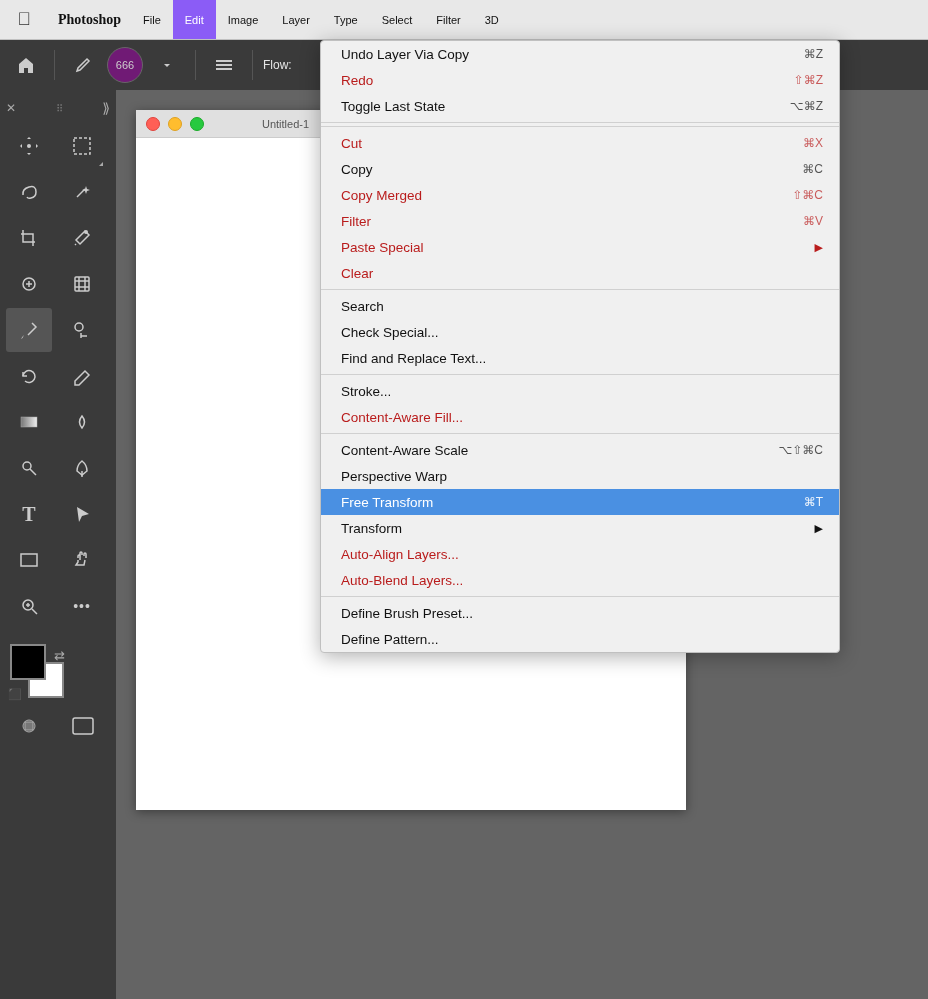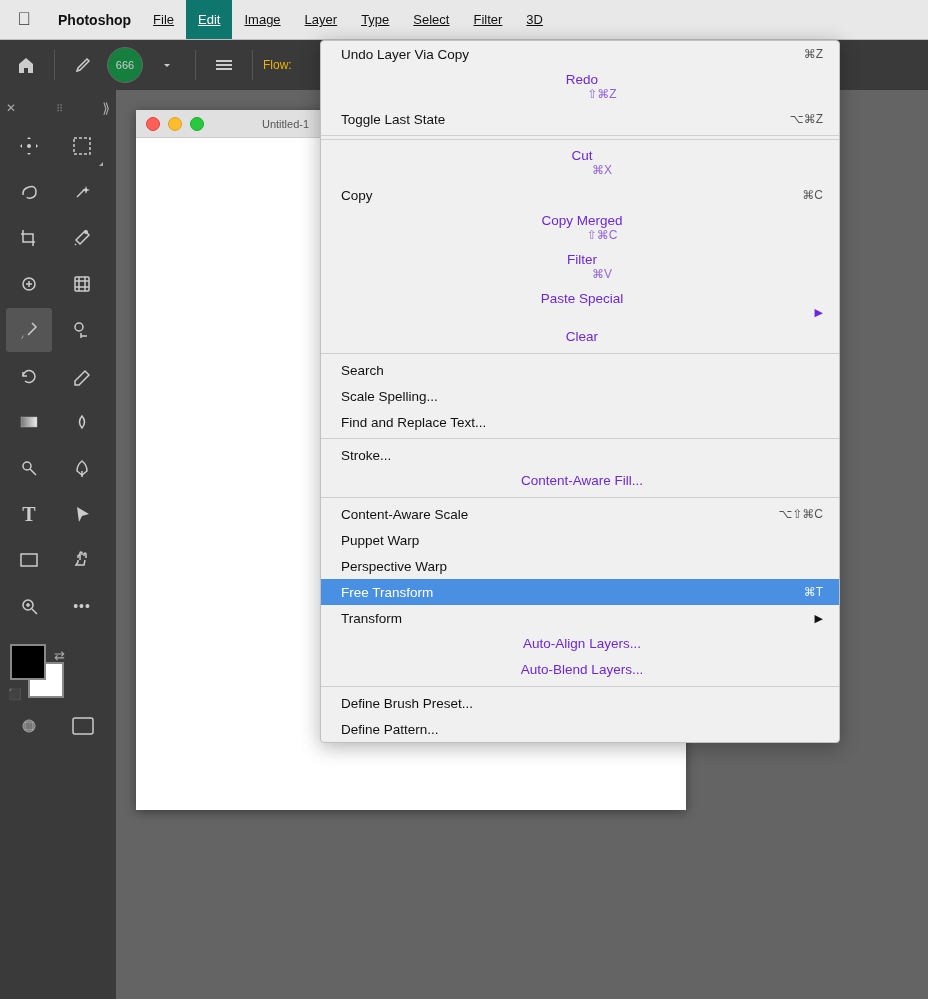--- a/index.html
+++ b/index.html
@@ -29,34 +29,34 @@
       align-items: center;
       justify-content: center;
       font-size: 18px;
       color: #333;
     }
     .menubar-app-name {
       font-weight: bold;
       font-size: 14px;
       color: #111;
       padding: 0 10px;
+      font-family: Liberation Serif, serif;
     }
     .menubar-item {
       padding: 8px 12px;
-      font-size: 13px;
+      font-size: 11px;
       color: #111;
       height: 100%;
       display: flex;
       align-items: center;
       cursor: pointer;
       white-space: nowrap;
-      text-decoration: underline;
     }
     .menubar-item.active {
-      background: #0f766e;
+      background: #8b5cf6;
       color: white;
     }
 
     
     .toolbar {
       position: absolute;
       top: 40px; left: 0; right: 0;
       height: 50px;
       background: #3a3a3a;
       display: flex;
@@ -72,40 +72,40 @@
       border: none;
       border-radius: 4px;
       display: flex;
       align-items: center;
       justify-content: center;
       color: #ccc;
       font-size: 18px;
       cursor: pointer;
     }
     .toolbar-brush-size {
-      background: #15803d;
+      background: #701a75;
       border: 1px solid #666;
       border-radius: 50%;
       width: 36px;
       height: 36px;
       display: flex;
       align-items: center;
       justify-content: center;
       color: #ccc;
       font-size: 11px;
       cursor: pointer;
     }
     .toolbar-separator {
       width: 1px;
       height: 30px;
       background: #555;
       margin: 0 4px;
     }
     .toolbar-label {
-      color: #eab308;
+      color: #e5e5e5;
       font-size: 12px;
     }
 
     
     .toolbox {
       position: absolute;
       top: 90px;
       left: 0;
       width: 116px;
       bottom: 0;
@@ -302,23 +302,22 @@
       color: #111;
       cursor: pointer;
       min-height: 26px;
       white-space: nowrap;
     }
     .menu-item.highlighted {
       background: #4a90e2;
       color: white;
     }
     .menu-item.disabled {
-      color: #6d28d9;
+      color: #b91c1c;
       cursor: default;
-      flex-direction: column;
     }
     .menu-separator {
       height: 1px;
       background: #d0d0d0;
       margin: 3px 0;
     }
     .menu-shortcut {
       font-size: 12px;
       color: inherit;
       opacity: 0.7;
@@ -607,41 +606,38 @@
   </div>
   <div class="menu-item disabled">
     <span>Clear</span>
   </div>
   <div class="menu-separator"></div>
 
   <div class="menu-item">
     <span>Search</span>
   </div>
   <div class="menu-item">
-    <span>Scale Spelling...</span>
+    <span>Check Special...</span>
   </div>
   <div class="menu-item">
     <span>Find and Replace Text...</span>
   </div>
   <div class="menu-separator"></div>
 
   <div class="menu-item">
     <span>Stroke...</span>
   </div>
   <div class="menu-item disabled">
     <span>Content-Aware Fill...</span>
   </div>
   <div class="menu-separator"></div>
 
   <div class="menu-item">
     <span>Content-Aware Scale</span>
     <span class="menu-shortcut">⌥⇧⌘C</span>
-  </div>
-  <div class="menu-item">
-    <span>Puppet Warp</span>
   </div>
   <div class="menu-item">
     <span>Perspective Warp</span>
   </div>
   <div class="menu-item highlighted">
     <span>Free Transform</span>
     <span class="menu-shortcut">⌘T</span>
   </div>
   <div class="menu-item">
     <span>Transform</span>

